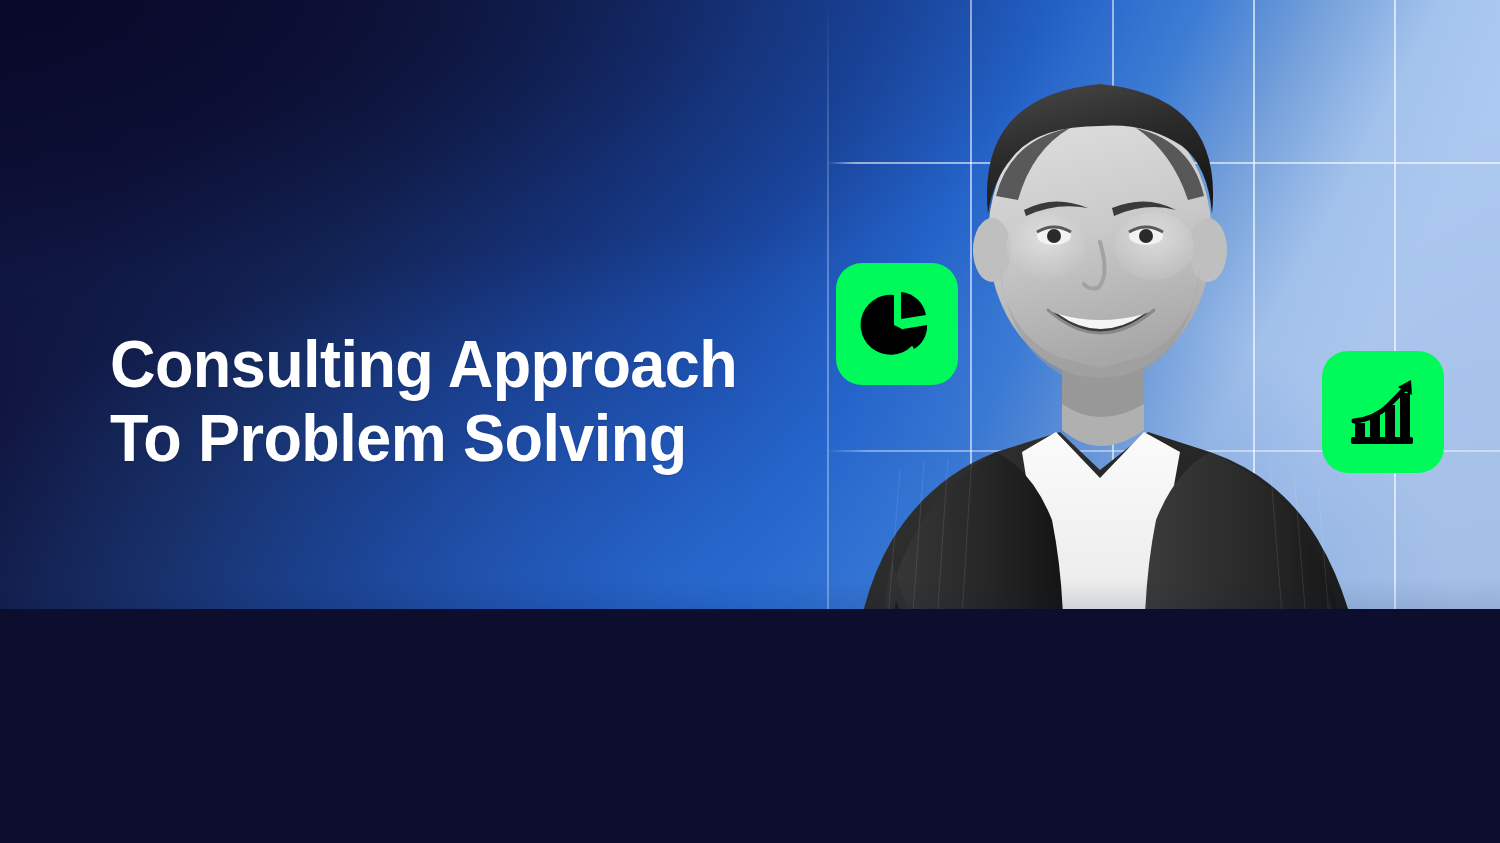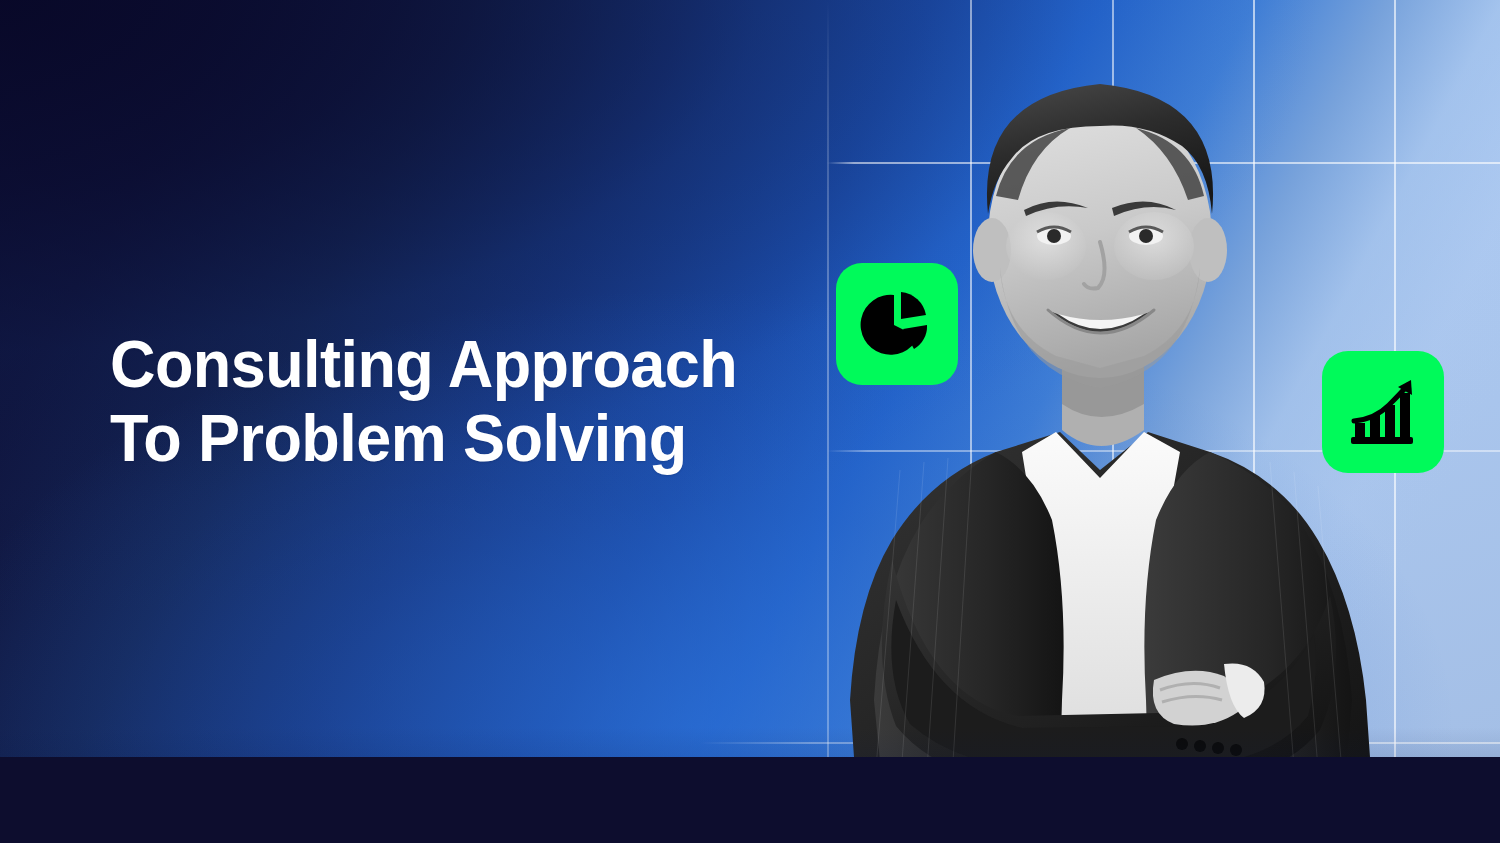--- a/index.html
+++ b/index.html
@@ -5,21 +5,21 @@
   * { margin:0; padding:0; box-sizing:border-box; }
   html, body {
     width:1500px; height:843px;
     overflow:hidden;
     font-family:"Liberation Sans", sans-serif;
     background:#0d0d2e;
   }
 
   #banner {
     position:relative;
-    width:1500px; height:757px;
+    width:1500px; height:609px;
     overflow:hidden;
   }
 
   
   .bg-base {
     position:absolute; inset:0;
     background:#b1cdf4;
   }
   
   .bg-lightblue {

